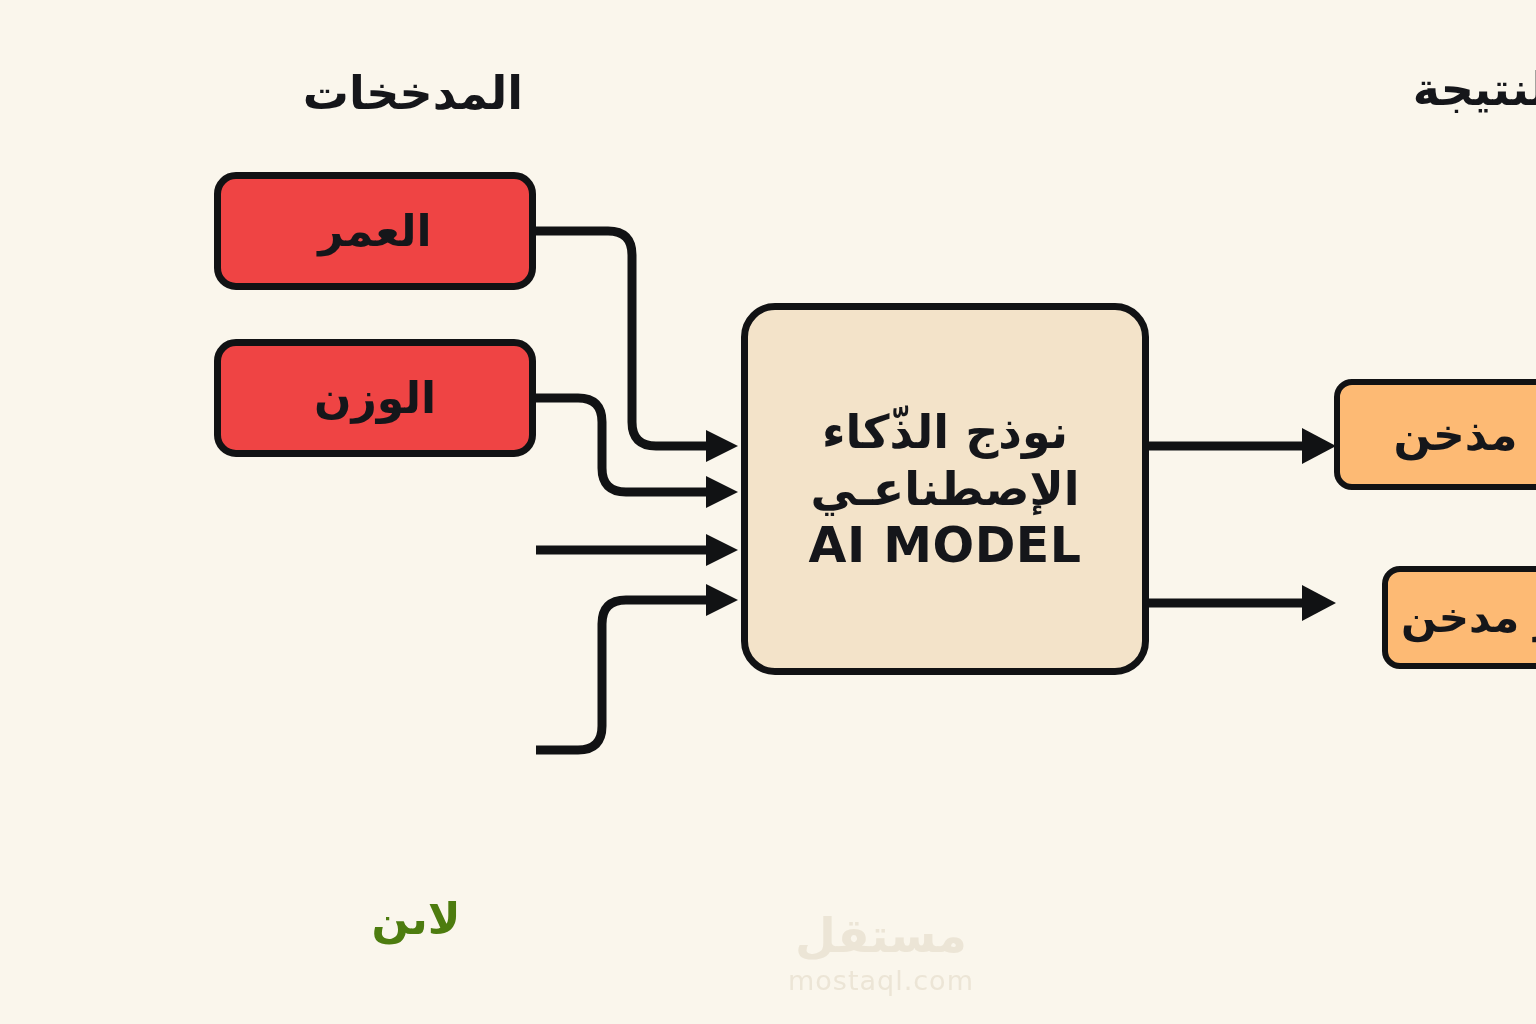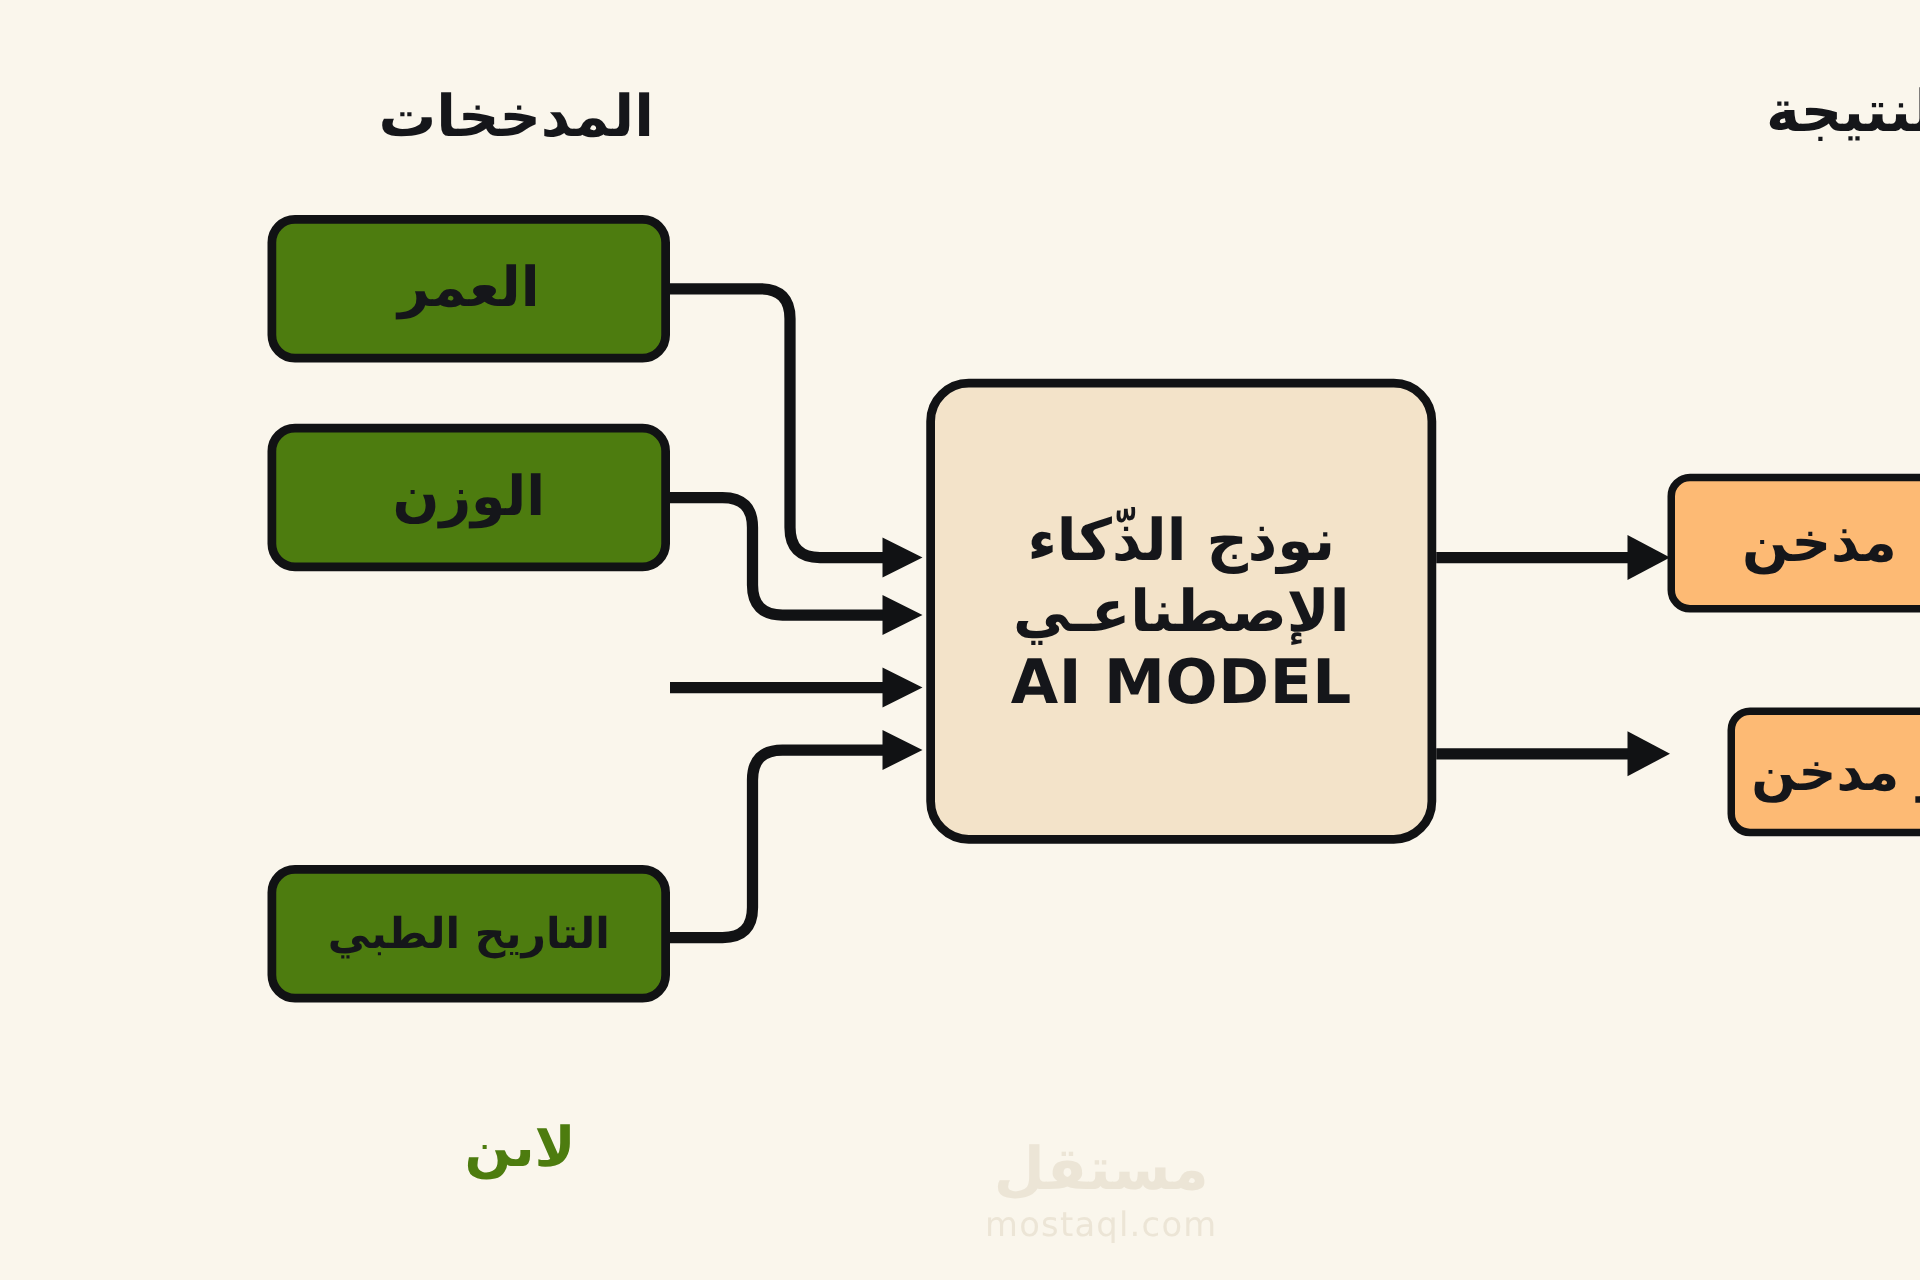--- a/index.html
+++ b/index.html
@@ -39,21 +39,21 @@
     display: flex;
     align-items: center;
     justify-content: center;
     text-align: center;
     color: #15161a;
     font-weight: 700;
     direction: rtl;
     line-height: 1.12;
     padding: 4px 10px;
   }
-  .node.input  { background: #4d7c0f; text-align: right; }
+  .node.input  { background: #ef4444; text-align: right; }
   .node.output { background: #fdba74; border-width: 6px; border-radius: 18px; }
 
   
   #box-age      { left: 106px; top: 172px; width: 322px; height: 118px; font-size: 44px; }
   #box-weight   { left: 106px; top: 339px; width: 322px; height: 118px; font-size: 44px; }
   #box-activity { left: 106px; top: 501px; width: 322px; height: 143px; font-size: 34px; }
   #box-history  { left: 106px; top: 692px; width: 322px; height: 110px; font-size: 34px; }
 
   
   #box-smoker    { left: 1226px; top: 379px; width: 243px; height: 111px; font-size: 44px; }
@@ -142,21 +142,20 @@
 </head>
 <body>
 
 <div id="stage">
 
   <div id="hdr-inputs" class="col-header">المدخخات</div>
   <div id="hdr-outputs" class="col-header">النتيجة</div>
 
   <div id="box-age" class="node input">العمر</div>
   <div id="box-weight" class="node input">الوزن</div>
-  <div id="box-history" class="node input">التاريح الطبي</div>
 
   <div id="box-model">
     <div id="model-ar">نوذج الذّكاء الإصطناعـي</div>
     <div id="model-en">AI MODEL</div>
   </div>
 
   <div id="box-smoker" class="node output">مذخن</div>
   <div id="box-nonsmoker" class="node output">غير مدخن</div>
 
   <svg id="wires" viewBox="0 0 1536 1024">

